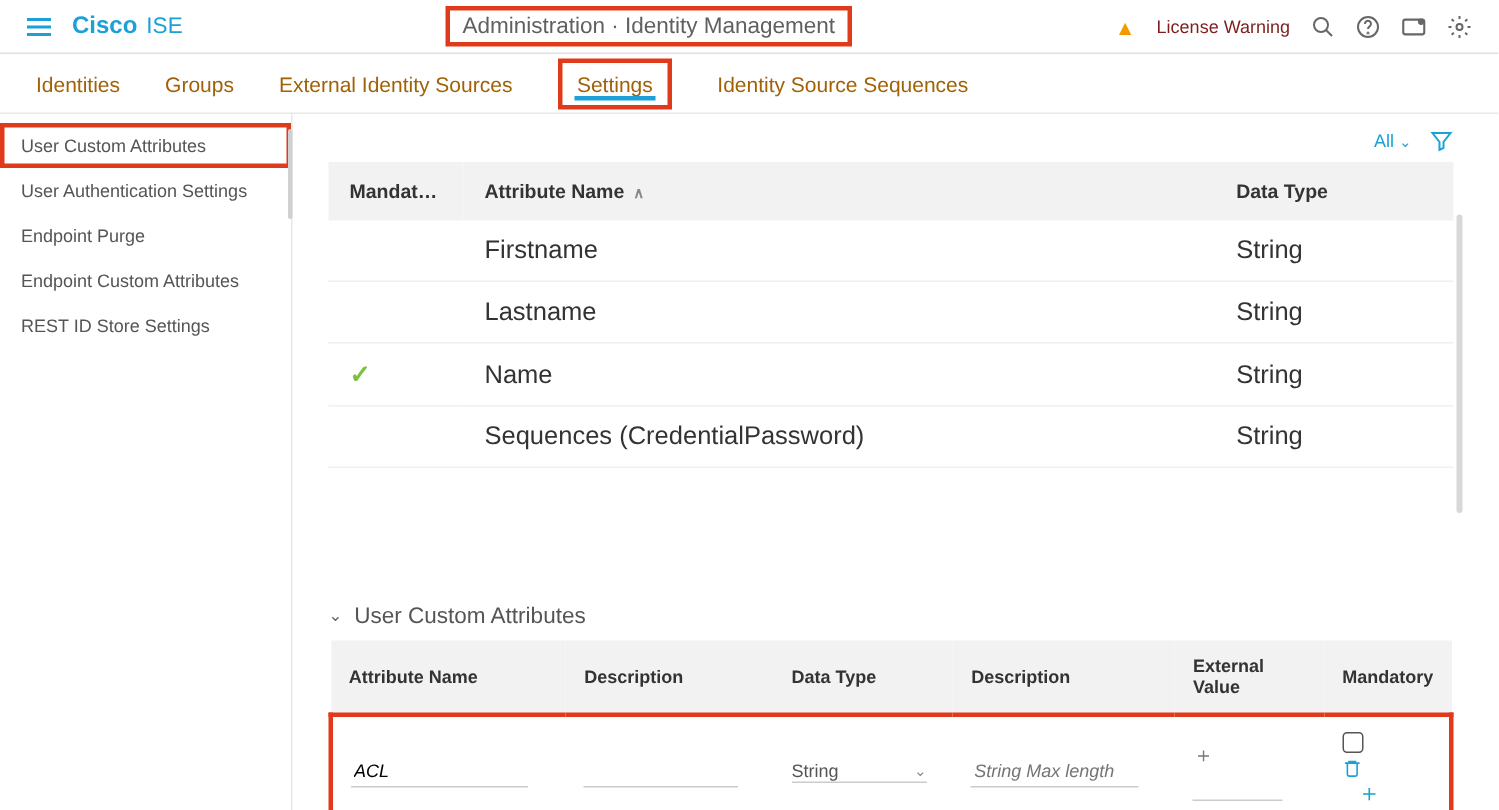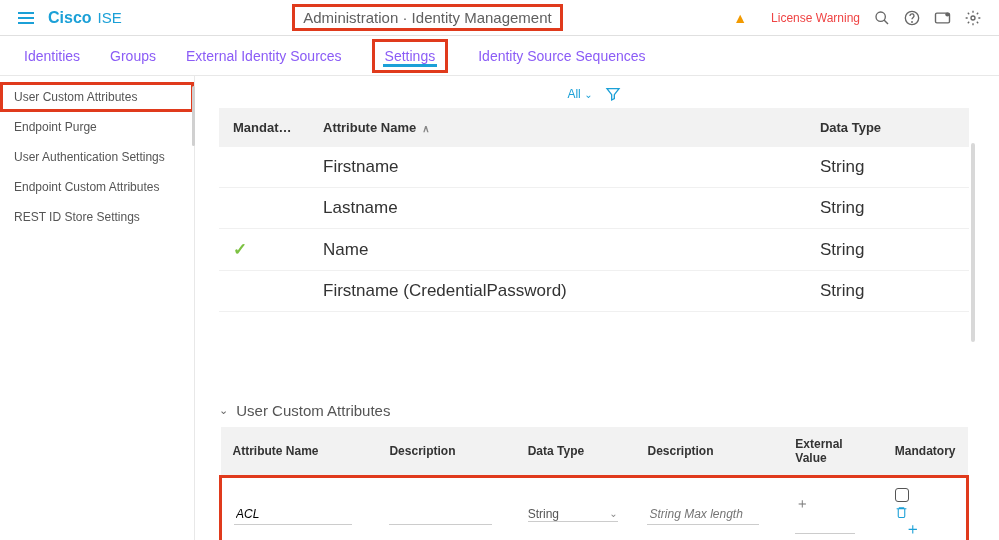--- a/index.html
+++ b/index.html
@@ -7,36 +7,36 @@
     
     .topbar { display: flex; align-items: center; height: 36px; padding: 0 18px; border-bottom: 1px solid #e0e0e0; }
     .hamburger { color: #1ba0d7; font-size: 20px; cursor: pointer; margin-right: 14px; display:flex; flex-direction:column; gap:3px;}
     .hamburger span{display:block;width:16px;height:2px;background:#1ba0d7;}
     .brand { color: #1ba0d7; font-weight: 700; font-size: 16px; margin-right: 6px; }
     .brand-sub { color: #1ba0d7; font-size: 15px; }
     .breadcrumb-wrap { flex: 1; display: flex; justify-content: center; }
     .breadcrumb { color: #606060; font-size: 15px; padding: 2px 8px; border: 3px solid #e03a1c; }
     .top-right { display: flex; align-items: center; gap: 14px; }
     .warn-icon { color: #f29a00; font-size: 14px; }
-    .lic-warn { color: #ef4444; font-size: 12px; margin-left: 10px; }
+    .lic-warn { color: #7f1d1d; font-size: 12px; }
     .top-icon { color: #666; font-size: 15px; cursor: pointer; }
     
     .tabs { display: flex; align-items: center; gap: 30px; padding: 0 24px; height: 40px; border-bottom: 1px solid #e8e8e8; font-size: 14px; }
-    .tab { color: #8b5cf6; cursor: pointer; padding: 10px 0; }
+    .tab { color: #a16207; cursor: pointer; padding: 10px 0; }
     .tab.active-tab { border: 3px solid #e03a1c; padding: 6px 10px; position:relative;}
     .tab.active-tab::after{content:'';position:absolute;left:8px;right:8px;bottom:3px;height:3px;background:#1ba0d7;}
     
     .body-row { display: flex; }
     .sidebar { width: 195px; min-height: 460px; border-right: 1px solid #e8e8e8; padding-top: 6px; position:relative;}
     .sidebar::after{content:'';position:absolute;right:-1px;top:10px;width:3px;height:60px;background:#d0d0d0;border-radius:2px;}
     .side-item { font-size: 12px; color: #555; padding: 8px 14px; cursor: pointer; }
     .side-item.active { border: 3px solid #e03a1c; padding: 5px 11px; }
     
     .main { flex: 1; padding: 10px 30px 20px 24px; position: relative; }
-    .toolbar-right { display: flex; justify-content: center; align-items: center; gap: 12px; margin-bottom: 6px; }
+    .toolbar-right { display: flex; justify-content: flex-end; align-items: center; gap: 12px; margin-bottom: 6px; }
     .all-filter { color: #1ba0d7; font-size: 12px; cursor: pointer; }
     .chev { color: #1ba0d7; font-size: 10px; }
     .funnel { color: #1ba0d7; font-size: 15px; cursor: pointer; }
     
     .tbl1 { width: 100%; border-collapse: collapse; }
     .tbl1 thead th { background: #f2f2f2; text-align: left; font-size: 13px; font-weight: 600; padding: 12px 14px; color: #333; }
     .tbl1 tbody td { padding: 10px 14px; font-size: 17px; border-bottom: 1px solid #f0f0f0; }
     .sort-ic { font-size: 10px; color:#888; margin-left:6px;}
     .col-mand { width: 90px; }
     .check { color: #7cc142; font-weight:bold;}
@@ -108,22 +108,22 @@
   <div class="tab">Identities</div>
   <div class="tab">Groups</div>
   <div class="tab">External Identity Sources</div>
   <div class="tab active-tab">Settings</div>
   <div class="tab">Identity Source Sequences</div>
 </div>
 
 <div class="body-row">
   <div class="sidebar">
     <div class="side-item active">User Custom Attributes</div>
+    <div class="side-item">User Authentication Settings</div>
     <div class="side-item">Endpoint Purge</div>
-    <div class="side-item">User Authentication Settings</div>
     <div class="side-item">Endpoint Custom Attributes</div>
     <div class="side-item">REST ID Store Settings</div>
   </div>
 
   <div class="main">
     <div class="toolbar-right">
       <span class="all-filter">
         <span>All</span>
         <span class="chev"> ⌄</span>
       </span>
@@ -154,21 +154,21 @@
           <td>Lastname</td>
           <td>String</td>
         </tr>
         <tr>
           <td><span class="check">✓</span></td>
           <td>Name</td>
           <td>String</td>
         </tr>
         <tr>
           <td></td>
-          <td>Firstname (CredentialPassword)</td>
+          <td>Sequences (CredentialPassword)</td>
           <td>String</td>
         </tr>
       </tbody>
     </table>
     </div>
 
     <div class="section2">
       <div class="sec-title">
         <span class="sec-chev">⌄</span>
         <span>User Custom Attributes</span>

